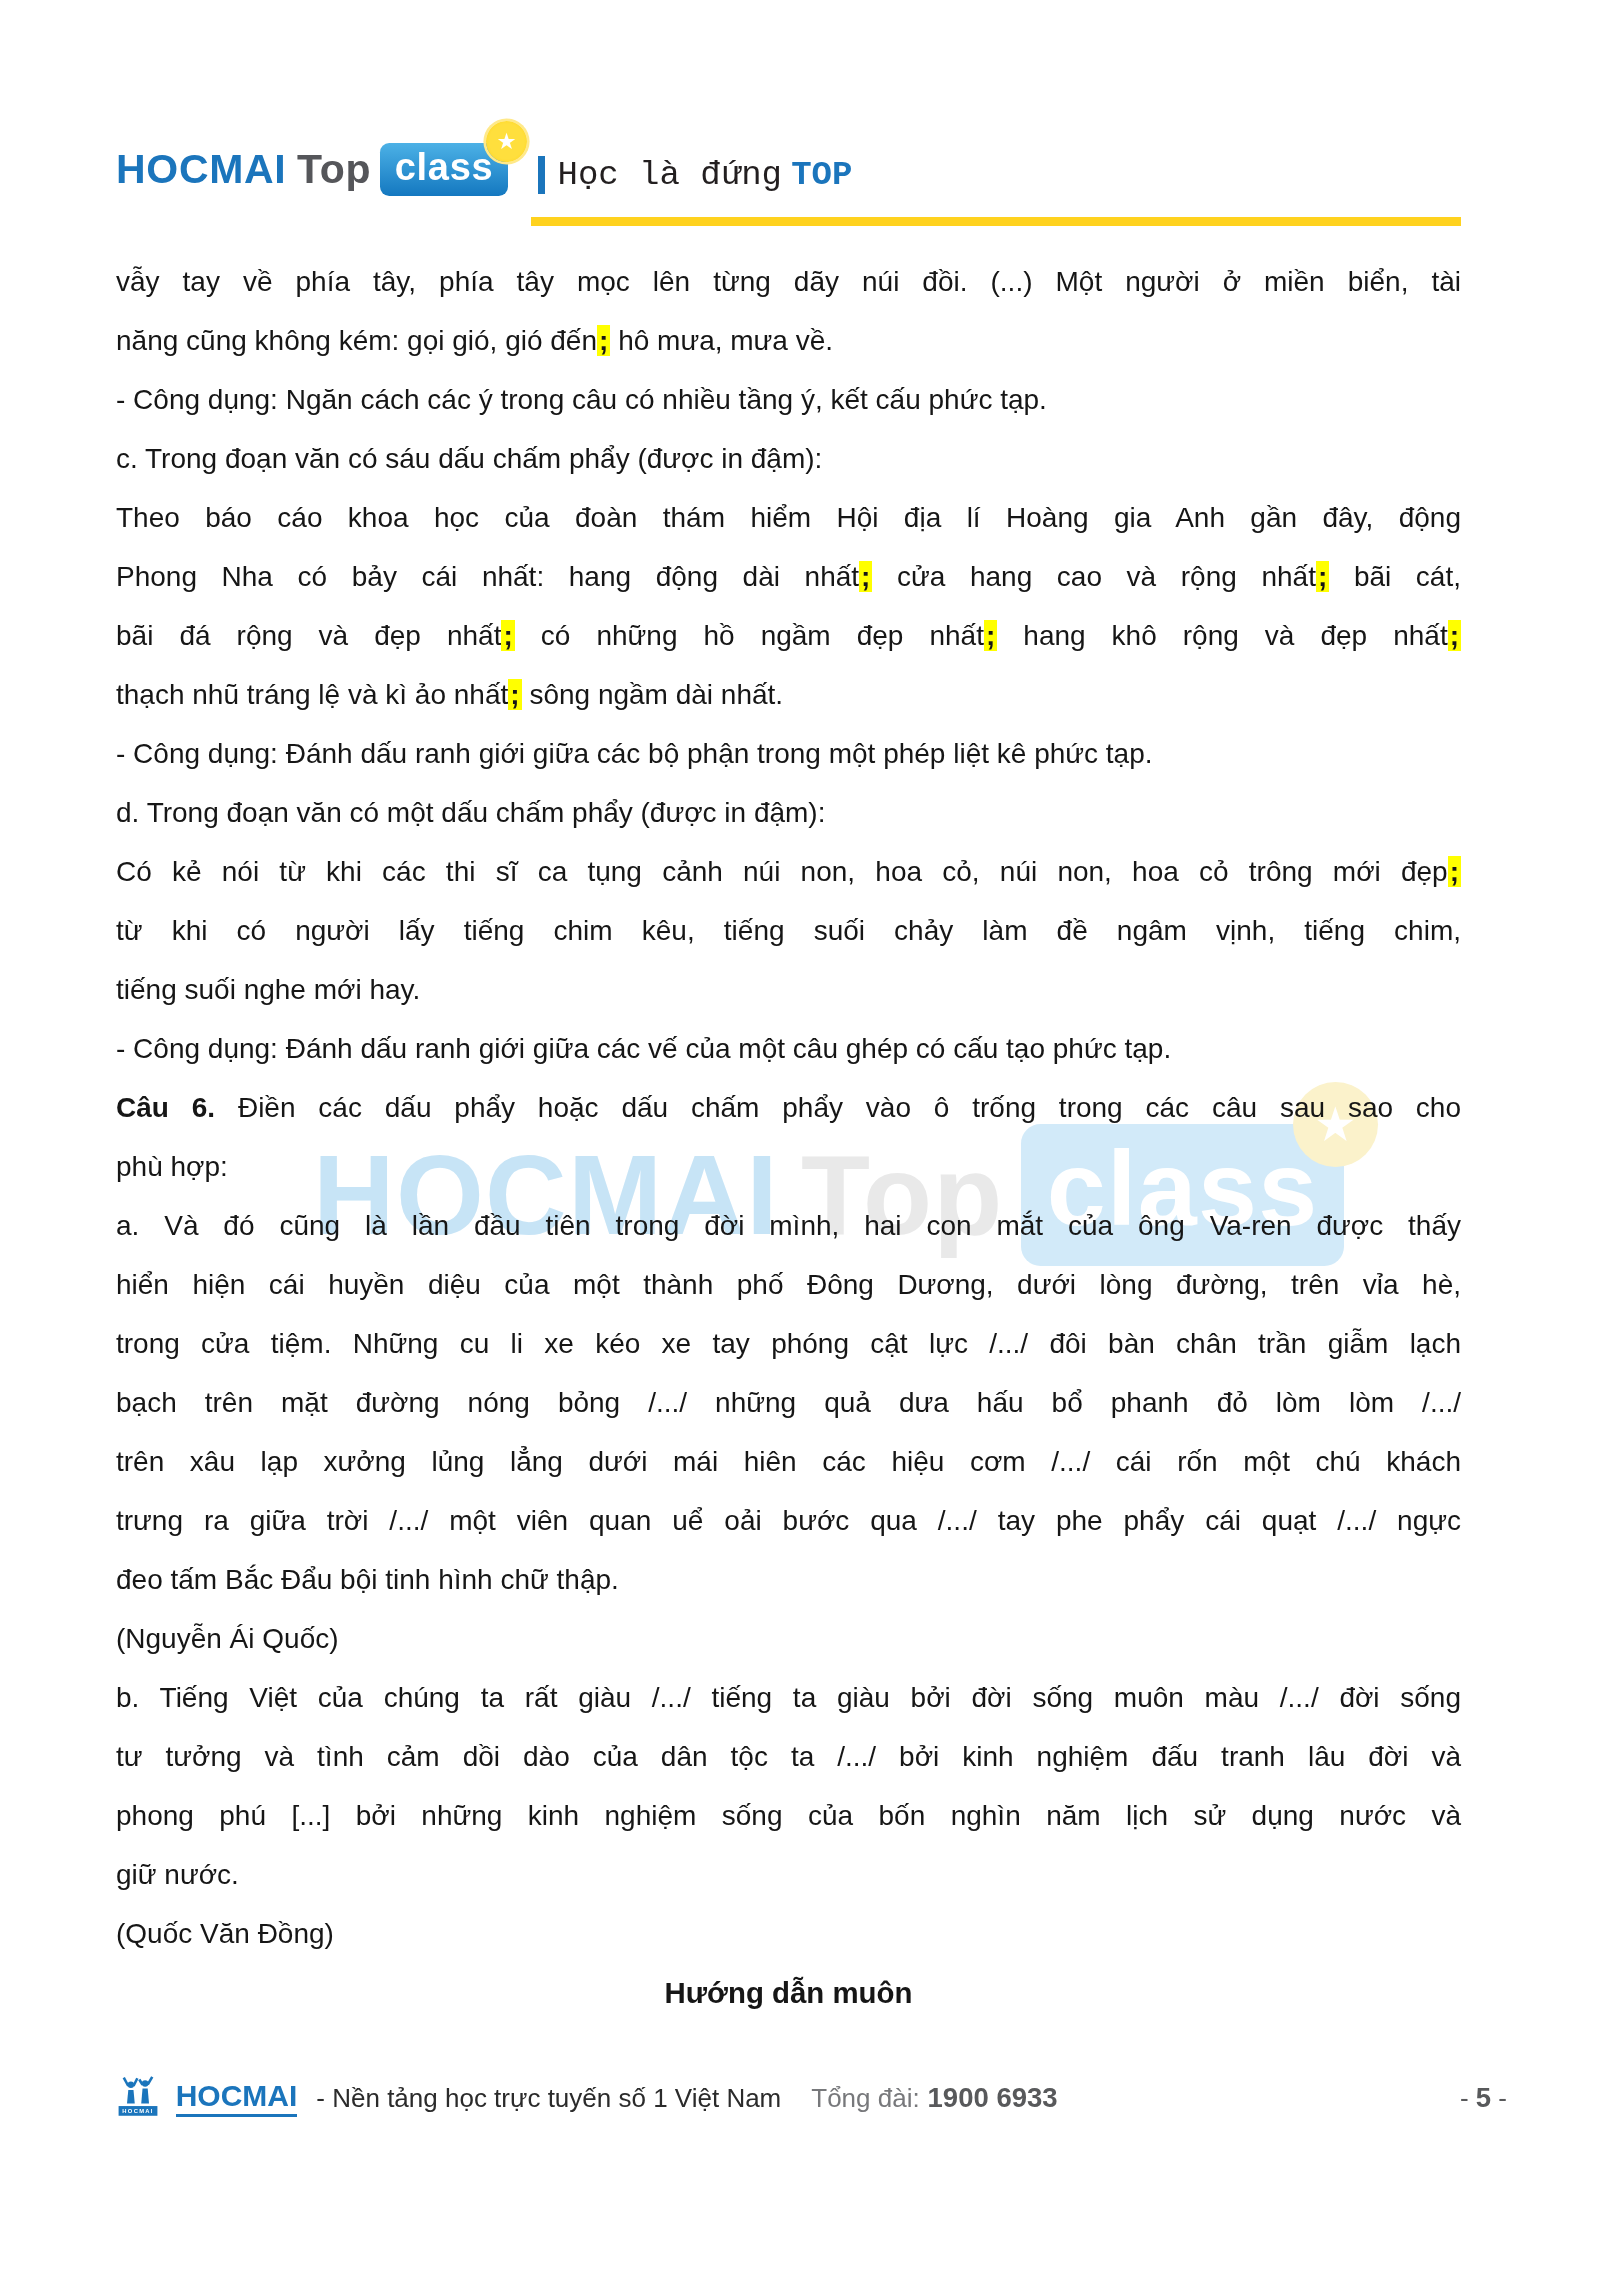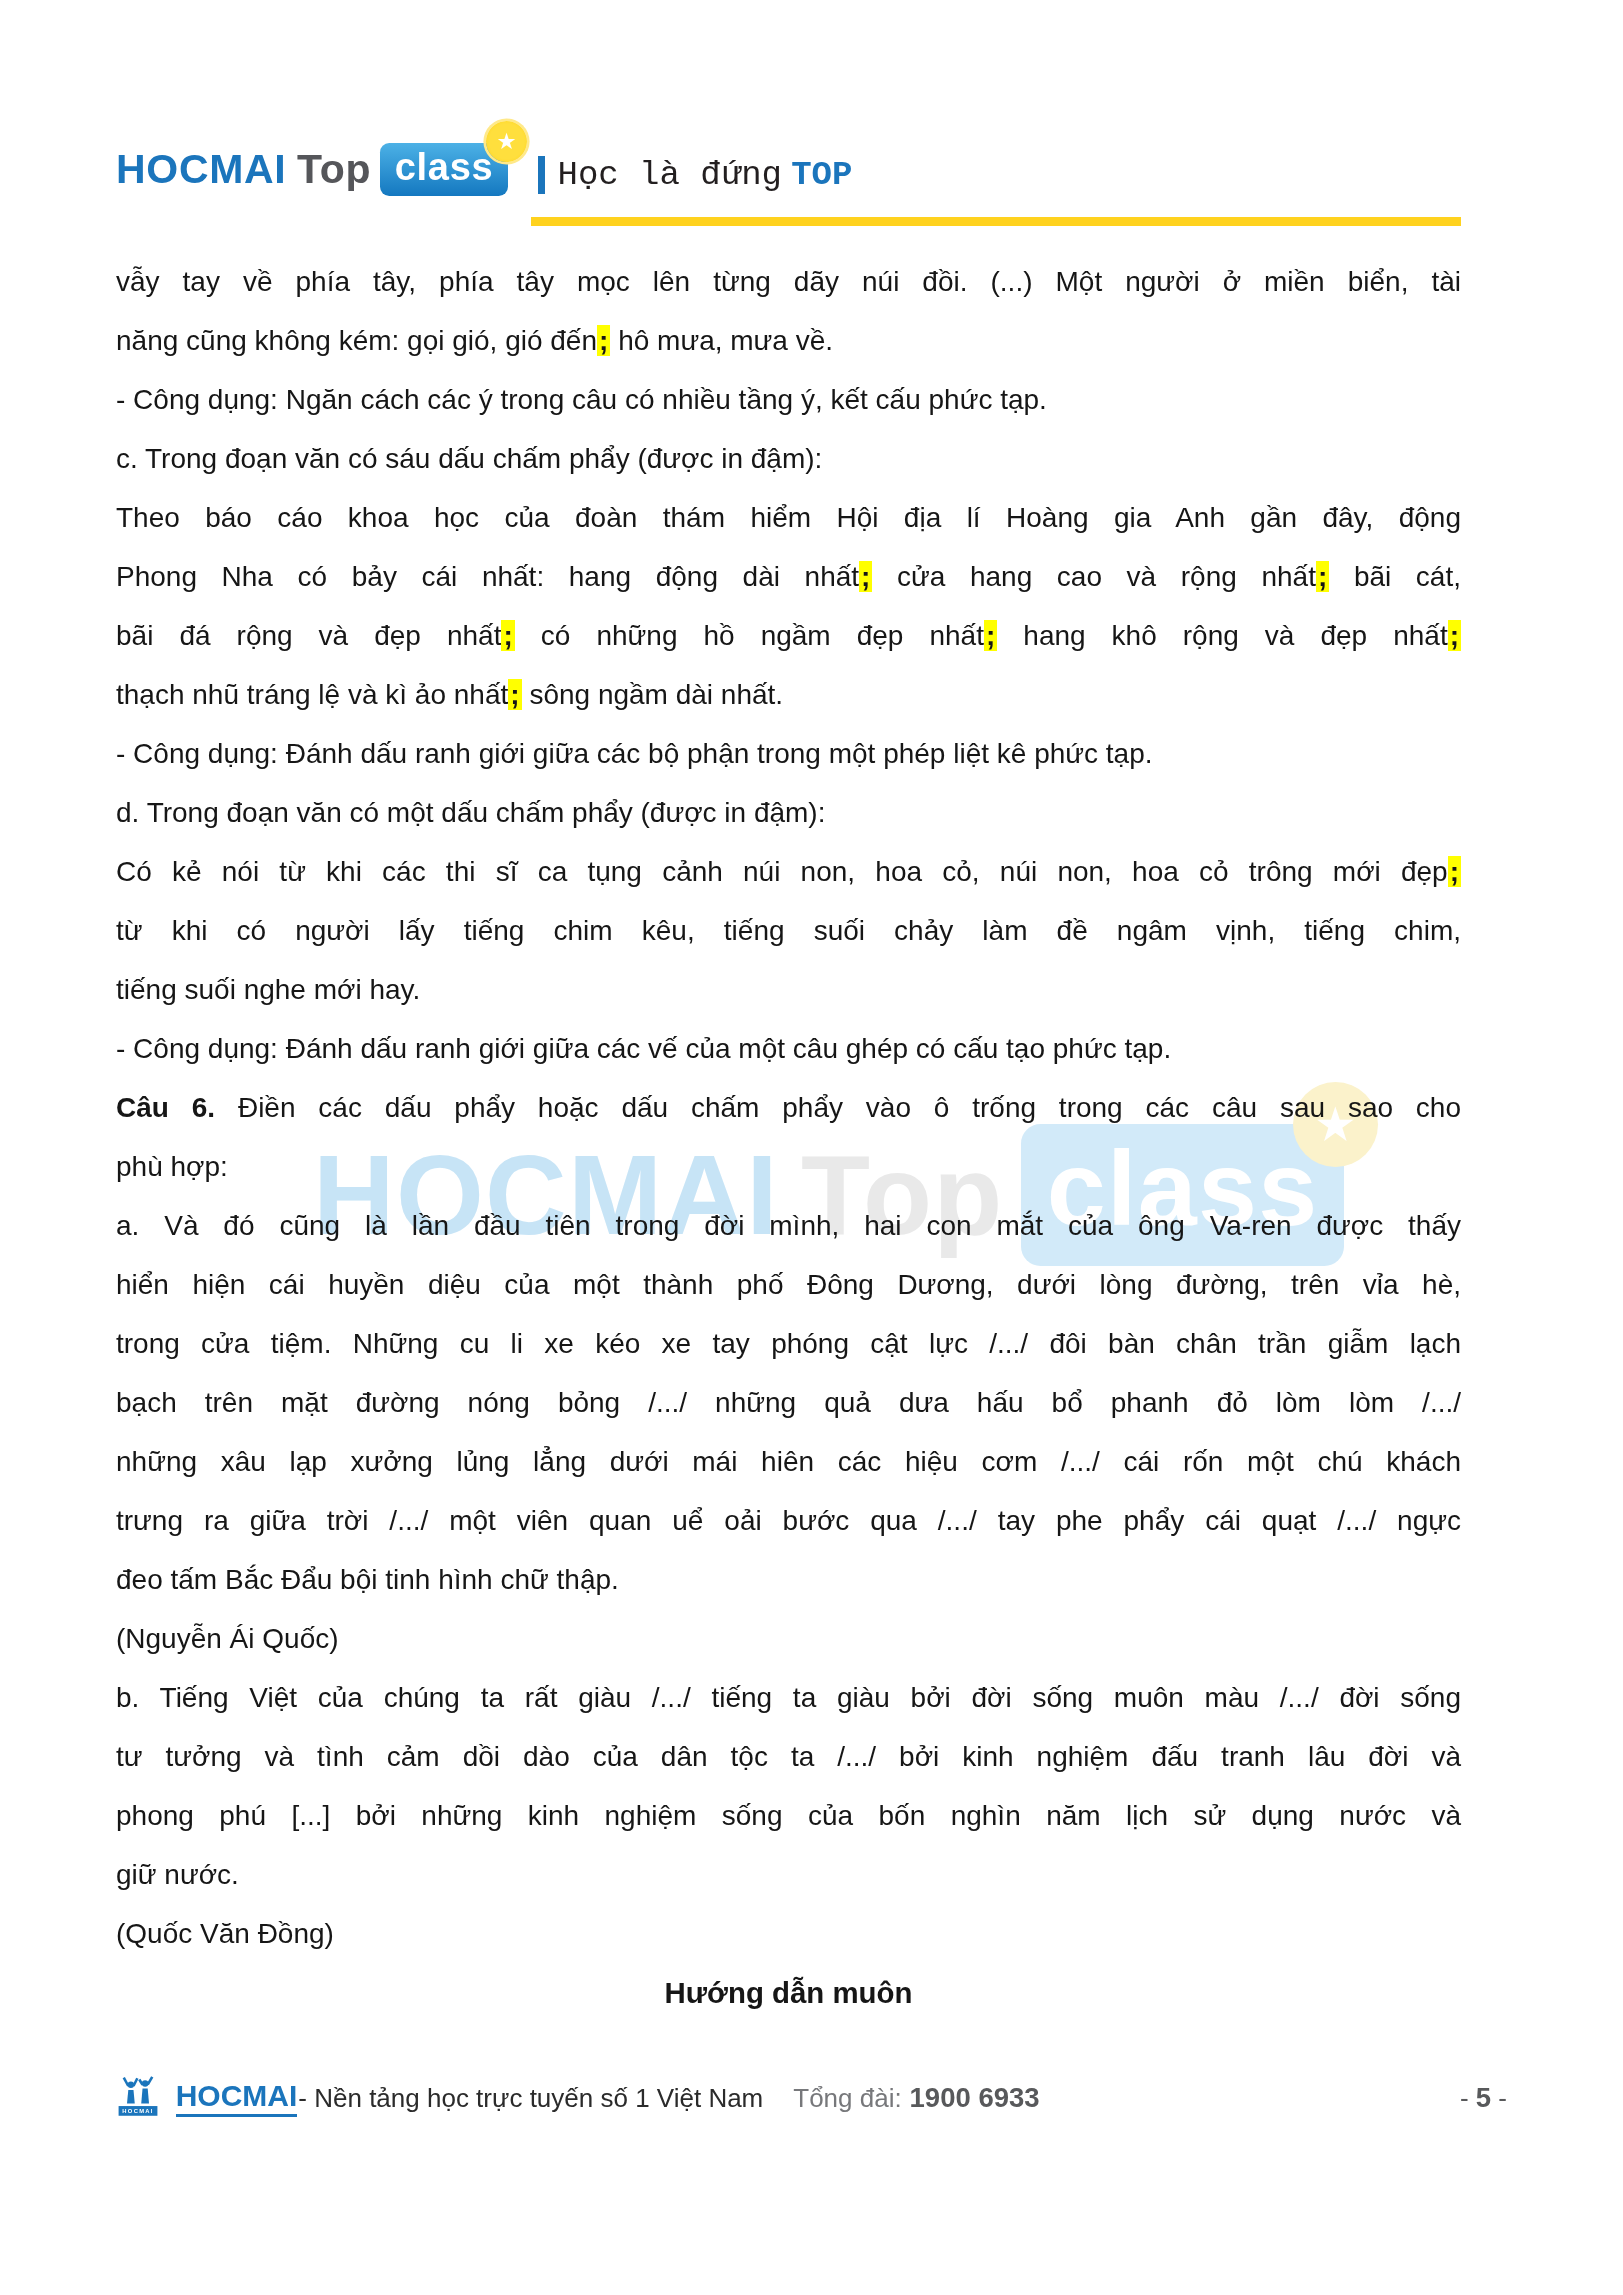--- a/index.html
+++ b/index.html
@@ -41,21 +41,21 @@
   .line.r{}
   .line.c{text-align:center;font-weight:700;font-size:29.4px;}
   .s-i{}
   .s-b{font-weight:700;}
   .hl{background:#ffff00;font-weight:700;padding:0 2px;}
 
   
   .footer{position:absolute;left:116px;top:2076px;width:1391px;display:flex;align-items:center;z-index:1;}
   .f-logo{flex:0 0 auto;margin-right:15.7px;}
   .f-brand{color:#1b75bc;font-weight:800;font-size:30px;border-bottom:3.3px solid #1b75bc;padding-bottom:1.3px;}
-  .f-desc{color:#2b2b2b;font-size:26px;margin-left:1px;}
+  .f-desc{color:#2b2b2b;font-size:26px;margin-left:19px;}
   .f-hot-label{color:#77787b;font-size:26px;margin-left:30px;}
   .f-hot-num{color:#58595b;font-weight:800;font-size:27.5px;margin-left:7.9px;}
   .f-page{margin-left:auto;color:#58595b;font-size:26px;}
   .f-page .s-b{font-size:27.5px;}
 </style>
 </head>
 <body>
 
 <div class="page">
 
@@ -91,21 +91,21 @@
       <div class="line j"><span class="seg s-i">Có kẻ nói từ khi các thi sĩ ca tụng cảnh núi non, hoa cỏ, núi non, hoa cỏ trông mới đẹp</span><span class="seg s-i hl">;</span></div>
       <div class="line j"><span class="seg s-i">từ khi có người lấy tiếng chim kêu, tiếng suối chảy làm đề ngâm vịnh, tiếng chim,</span></div>
       <div class="line l"><span class="seg s-i">tiếng suối nghe mới hay.</span></div>
       <div class="line l"><span class="seg s-n">- Công dụng: Đánh dấu ranh giới giữa các vế của một câu ghép có cấu tạo phức tạp.</span></div>
       <div class="line j"><span class="seg s-b">Câu 6.</span><span class="seg s-n"> Điền các dấu phẩy hoặc dấu chấm phẩy vào ô trống trong các câu sau sao cho</span></div>
       <div class="line l"><span class="seg s-n">phù hợp:</span></div>
       <div class="line j"><span class="seg s-n">a. </span><span class="seg s-i">Và đó cũng là lần đầu tiên trong đời mình, hai con mắt của ông Va-ren được thấy</span></div>
       <div class="line j"><span class="seg s-i">hiển hiện cái huyền diệu của một thành phố Đông Dương, dưới lòng đường, trên vỉa hè,</span></div>
       <div class="line j"><span class="seg s-i">trong cửa tiệm. Những cu li xe kéo xe tay phóng cật lực /.../ đôi bàn chân trần giẫm lạch</span></div>
       <div class="line j"><span class="seg s-i">bạch trên mặt đường nóng bỏng /.../ những quả dưa hấu bổ phanh đỏ lòm lòm /.../</span></div>
-      <div class="line j"><span class="seg s-i">những xâu lạp xưởng lủng lẳng dưới mái hiên các hiệu cơm /.../ cái rốn một chú khách</span></div>
+      <div class="line j"><span class="seg s-i">trên xâu lạp xưởng lủng lẳng dưới mái hiên các hiệu cơm /.../ cái rốn một chú khách</span></div>
       <div class="line j"><span class="seg s-i">trưng ra giữa trời /.../ một viên quan uể oải bước qua /.../ tay phe phẩy cái quạt /.../ ngực</span></div>
       <div class="line l"><span class="seg s-i">đeo tấm Bắc Đẩu bội tinh hình chữ thập.</span></div>
       <div class="line r"><span class="seg s-n">(Nguyễn Ái Quốc)</span></div>
       <div class="line j"><span class="seg s-n">b. </span><span class="seg s-i">Tiếng Việt của chúng ta rất giàu /.../ tiếng ta giàu bởi đời sống muôn màu /.../ đời sống</span></div>
       <div class="line j"><span class="seg s-i">tư tưởng và tình cảm dồi dào của dân tộc ta /.../ bởi kinh nghiệm đấu tranh lâu đời và</span></div>
       <div class="line j"><span class="seg s-i">phong phú [...] bởi những kinh nghiệm sống của bốn nghìn năm lịch sử dụng nước và</span></div>
       <div class="line l"><span class="seg s-i">giữ nước.</span></div>
       <div class="line r"><span class="seg s-n">(Quốc Văn Đồng)</span></div>
       <div class="line c"><span class="seg s-b">Hướng dẫn muôn</span></div>
     </main>

